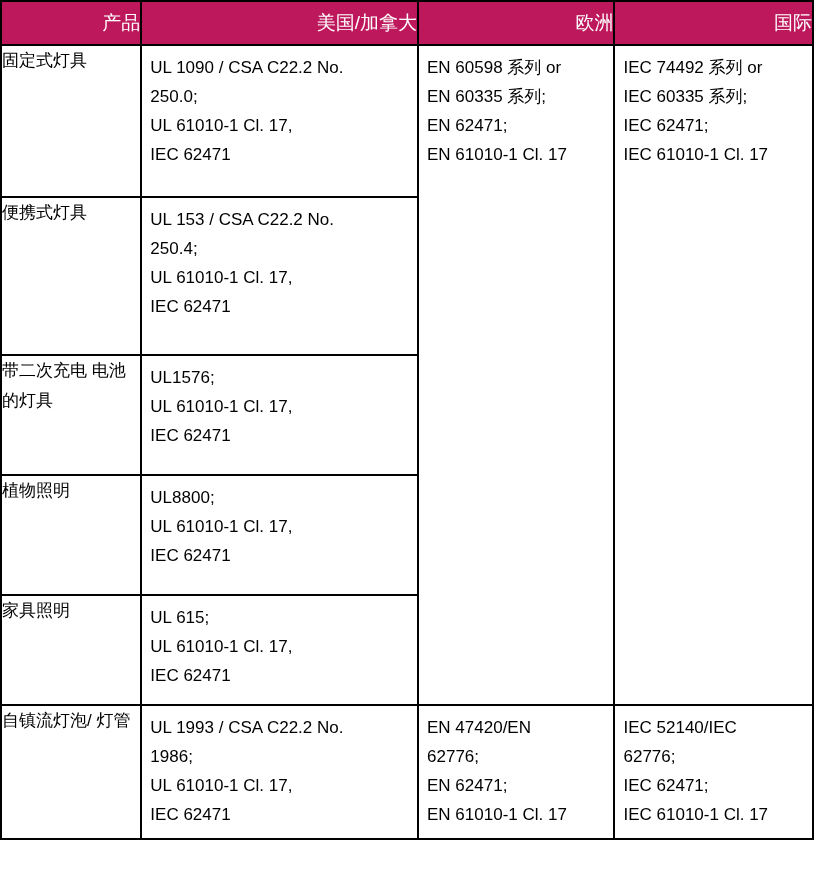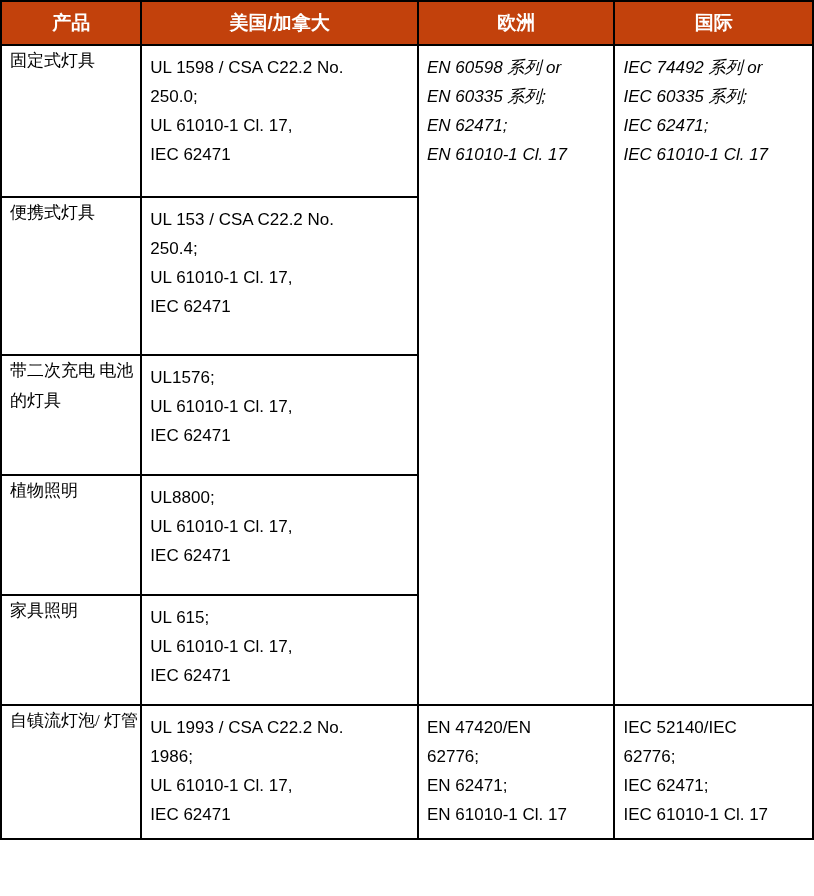--- a/index.html
+++ b/index.html
@@ -18,25 +18,25 @@
     width: 814px;
     border-collapse: collapse;
     table-layout: fixed;
   }
   #std-table td, #std-table th {
     border: 2px solid #000000;
     vertical-align: top;
     padding: 0;
   }
   thead th {
-    background: #c2410c;
+    background: #be185d;
     color: #ffffff;
     font-size: 19px;
-    font-weight: bold;
-    text-align: center;
+    font-weight: normal;
+    text-align: right;
     height: 42px;
     line-height: 42px;
     padding: 0;
     vertical-align: middle;
   }
   .col-product { width: 140px; }
   .col-us { width: 276px; }
   .col-eu { width: 196px; }
   .col-intl { width: 198px; }
 
@@ -44,35 +44,34 @@
     padding: 8px 8px 8px 8px;
     font-size: 17px;
     line-height: 1.70;
   }
   .cell-product {
     display: flex;
     align-items: center;
     justify-content: flex-start;
     height: 100%;
     box-sizing: border-box;
-    padding-left: 8px;
+    padding-left: 0;
     font-size: 17px;
     line-height: 1.75;
-    font-family: Liberation Serif, serif;
   }
   td.product-cell {
     vertical-align: middle;
   }
   .cell-mid {
     display: flex;
     align-items: center;
     height: 100%;
     box-sizing: border-box;
   }
-  td.mid-cell { vertical-align: middle; font-style: italic; }
+  td.mid-cell { vertical-align: middle; }
   .lines span { display: block; white-space: pre-wrap; }
   .r1 { height: 152px; }
   .r2 { height: 158px; margin-left: 31px; }
   .r3 { height: 120px; }
   .r4 { height: 120px; }
   .r5 { height: 110px; }
   .r6 { height: 124px; }
 </style>
 </head>
 <body>
@@ -93,21 +92,21 @@
     </tr>
   </thead>
   <tbody>
 
     <tr class="r1">
       <td class="product-cell">
         <div class="cell-product">固定式灯具</div>
       </td>
       <td>
         <div class="cell-inner lines">
-          <span>UL 1598 / CSA C22.2 No.</span>
+          <span>UL 1090 / CSA C22.2 No.</span>
           <span>250.0;</span>
           <span>UL 61010-1 Cl. 17,</span>
           <span>IEC 62471</span>
         </div>
       </td>
       <td class="mid-cell" rowspan="5">
         <div class="cell-mid">
           <div class="cell-inner lines">
             <span>EN 60598 系列 or</span>
             <span>EN 60335 系列;</span>

